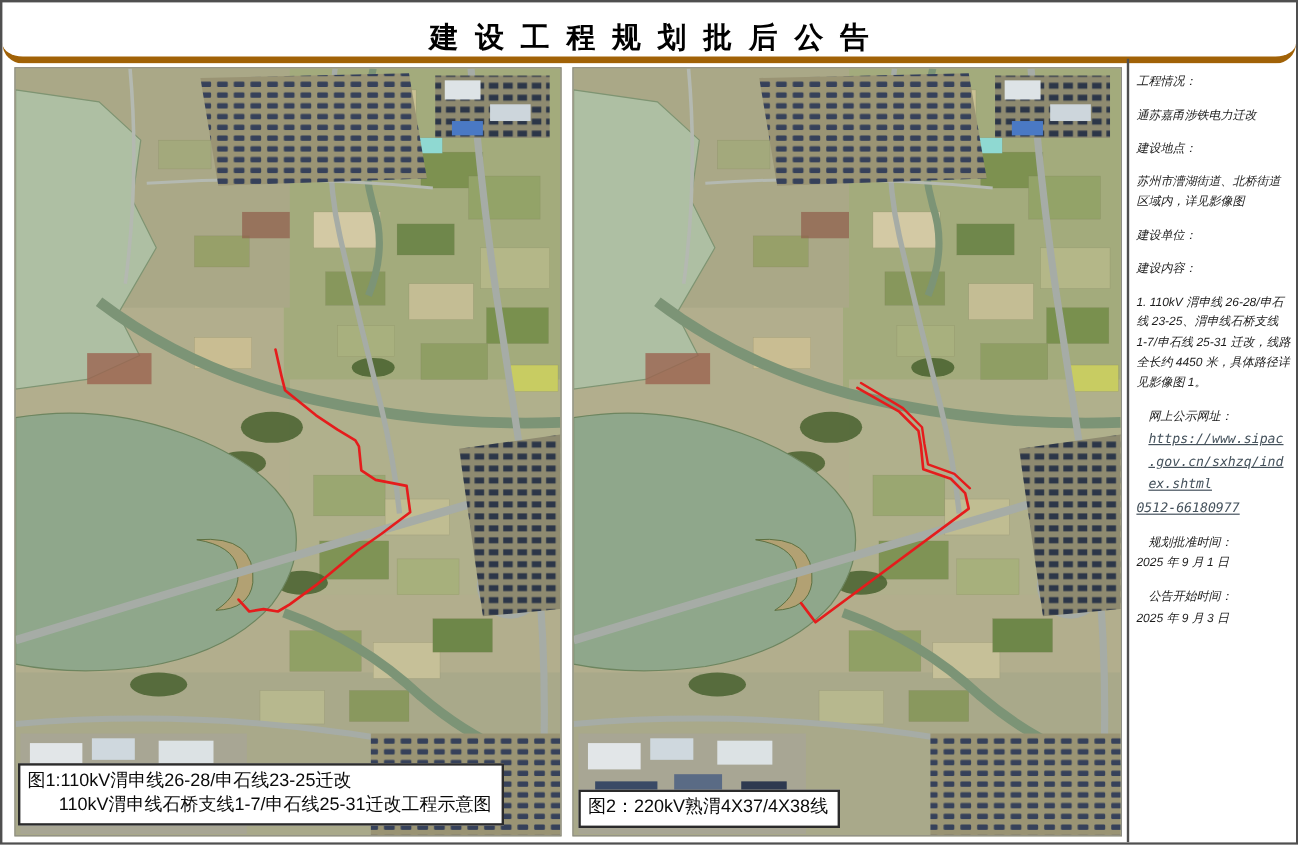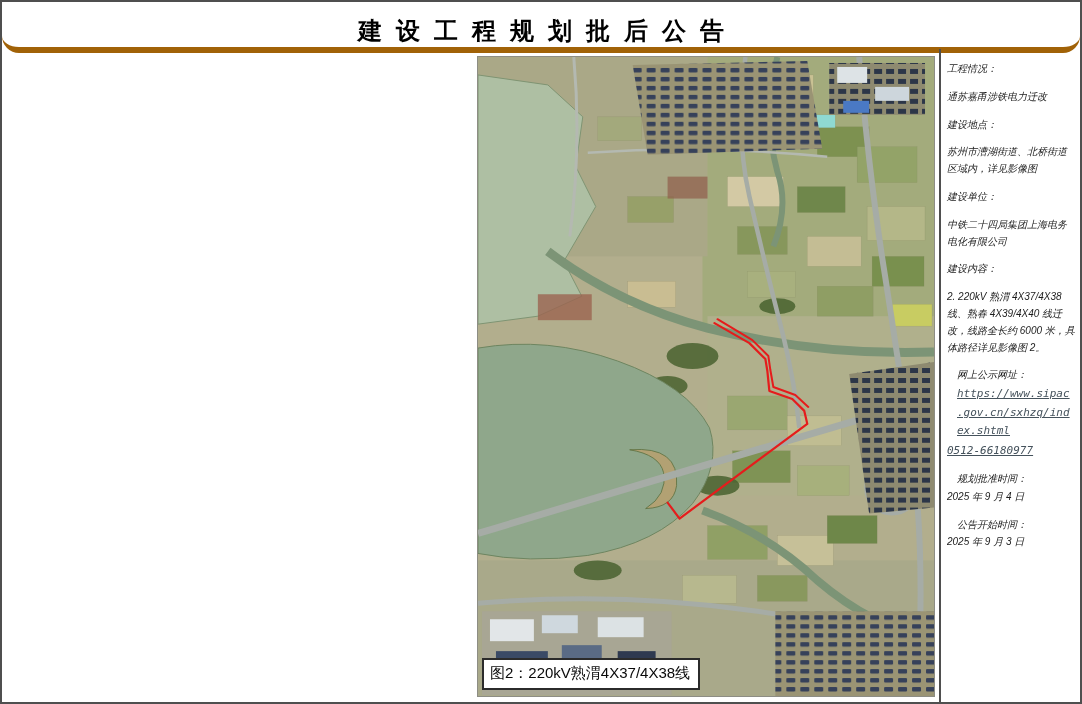--- a/index.html
+++ b/index.html
@@ -147,43 +147,52 @@
         <rect x="60" y="238" width="54" height="26" fill="#9b6450" fill-opacity="0.8"></rect>
         <rect x="190" y="120" width="40" height="22" fill="#8f5c4a" fill-opacity="0.7"></rect>
       </g>
     </defs>
   </svg>
 
   <div class="titlebar">
     <div class="title">建设工程规划批后公告</div>
   </div>
 
+  <div class="map-panel map-left">
+    <svg viewBox="0 0 457 641" preserveAspectRatio="none">
+      <use href="#mapbase"></use>
+      <polyline points="218,235 223,257 226,269 252,290 270,302 285,311 288,316 290,336 302,344 328,349 331,371 307,389 287,403 252,432 230,448 220,454 208,452 196,454 187,444" fill="none" stroke="#e51c1c" stroke-width="2.2" stroke-linejoin="round" stroke-linecap="round"></polyline>
+    </svg>
+    <div class="caption caption-left">
+      <div>图1:110kV渭申线26-28/申石线23-25迁改</div>
+      <div class="l2-left">110kV渭申线石桥支线1-7/申石线25-31迁改工程示意图</div>
+    </div>
+  </div>
 
   <div class="map-panel map-right">
     <svg viewBox="0 0 457 641" preserveAspectRatio="none">
       <use href="#mapbase"></use>
       <polyline points="237,267 272,287 288,303 290,315 292,335 315,343 327,355 330,368 202,463 190,447" fill="none" stroke="#e51c1c" stroke-width="2.2" stroke-linejoin="round" stroke-linecap="round"></polyline>
       <polyline points="240,263 275,284 291,300 293,314 296,331 318,339 331,351" fill="none" stroke="#e51c1c" stroke-width="2" stroke-linejoin="round" stroke-linecap="round"></polyline>
     </svg>
     <div class="caption caption-right">
       <div>图2：220kV熟渭4X37/4X38线</div>
     </div>
   </div>
 
   <div class="sidebar">
     <div class="sb">工程情况：</div>
     <div class="sb">通苏嘉甬涉铁电力迁改</div>
     <div class="sb">建设地点：</div>
     <div class="sb">苏州市漕湖街道、北桥街道区域内，详见影像图</div>
     <div class="sb">建设单位：</div>
-    <div class="sb">中铁二十四局集团上海电务电化有限公司</div>
     <div class="sb">建设内容：</div>
-    <div class="sb">2.  220kV 熟渭 4X37/4X38 线、熟春 4X39/4X40 线迁改，线路全长约 6000 米，具体路径详见影像图 2。</div>
+    <div class="sb">1.  110kV 渭申线 26-28/申石线 23-25、渭申线石桥支线 1-7/申石线 25-31 迁改，线路全长约 4450 米，具体路径详见影像图 1。</div>
     <div class="sb tight">网上公示网址：</div>
     <div class="sb tight"><span class="lnk">https://www.sipac.gov.cn/sxhzq/index.shtml</span></div>
     <div class="sb"><span class="lnk">0512-66180977</span></div>
     <div class="sb tight">规划批准时间：</div>
-    <div class="sb">2025 年 9 月 4 日</div>
+    <div class="sb">2025 年 9 月 1 日</div>
     <div class="sb tight">公告开始时间：</div>
     <div class="sb">2025 年 9 月 3 日</div>
   </div>
 
 </div>
 
 </body></html>

